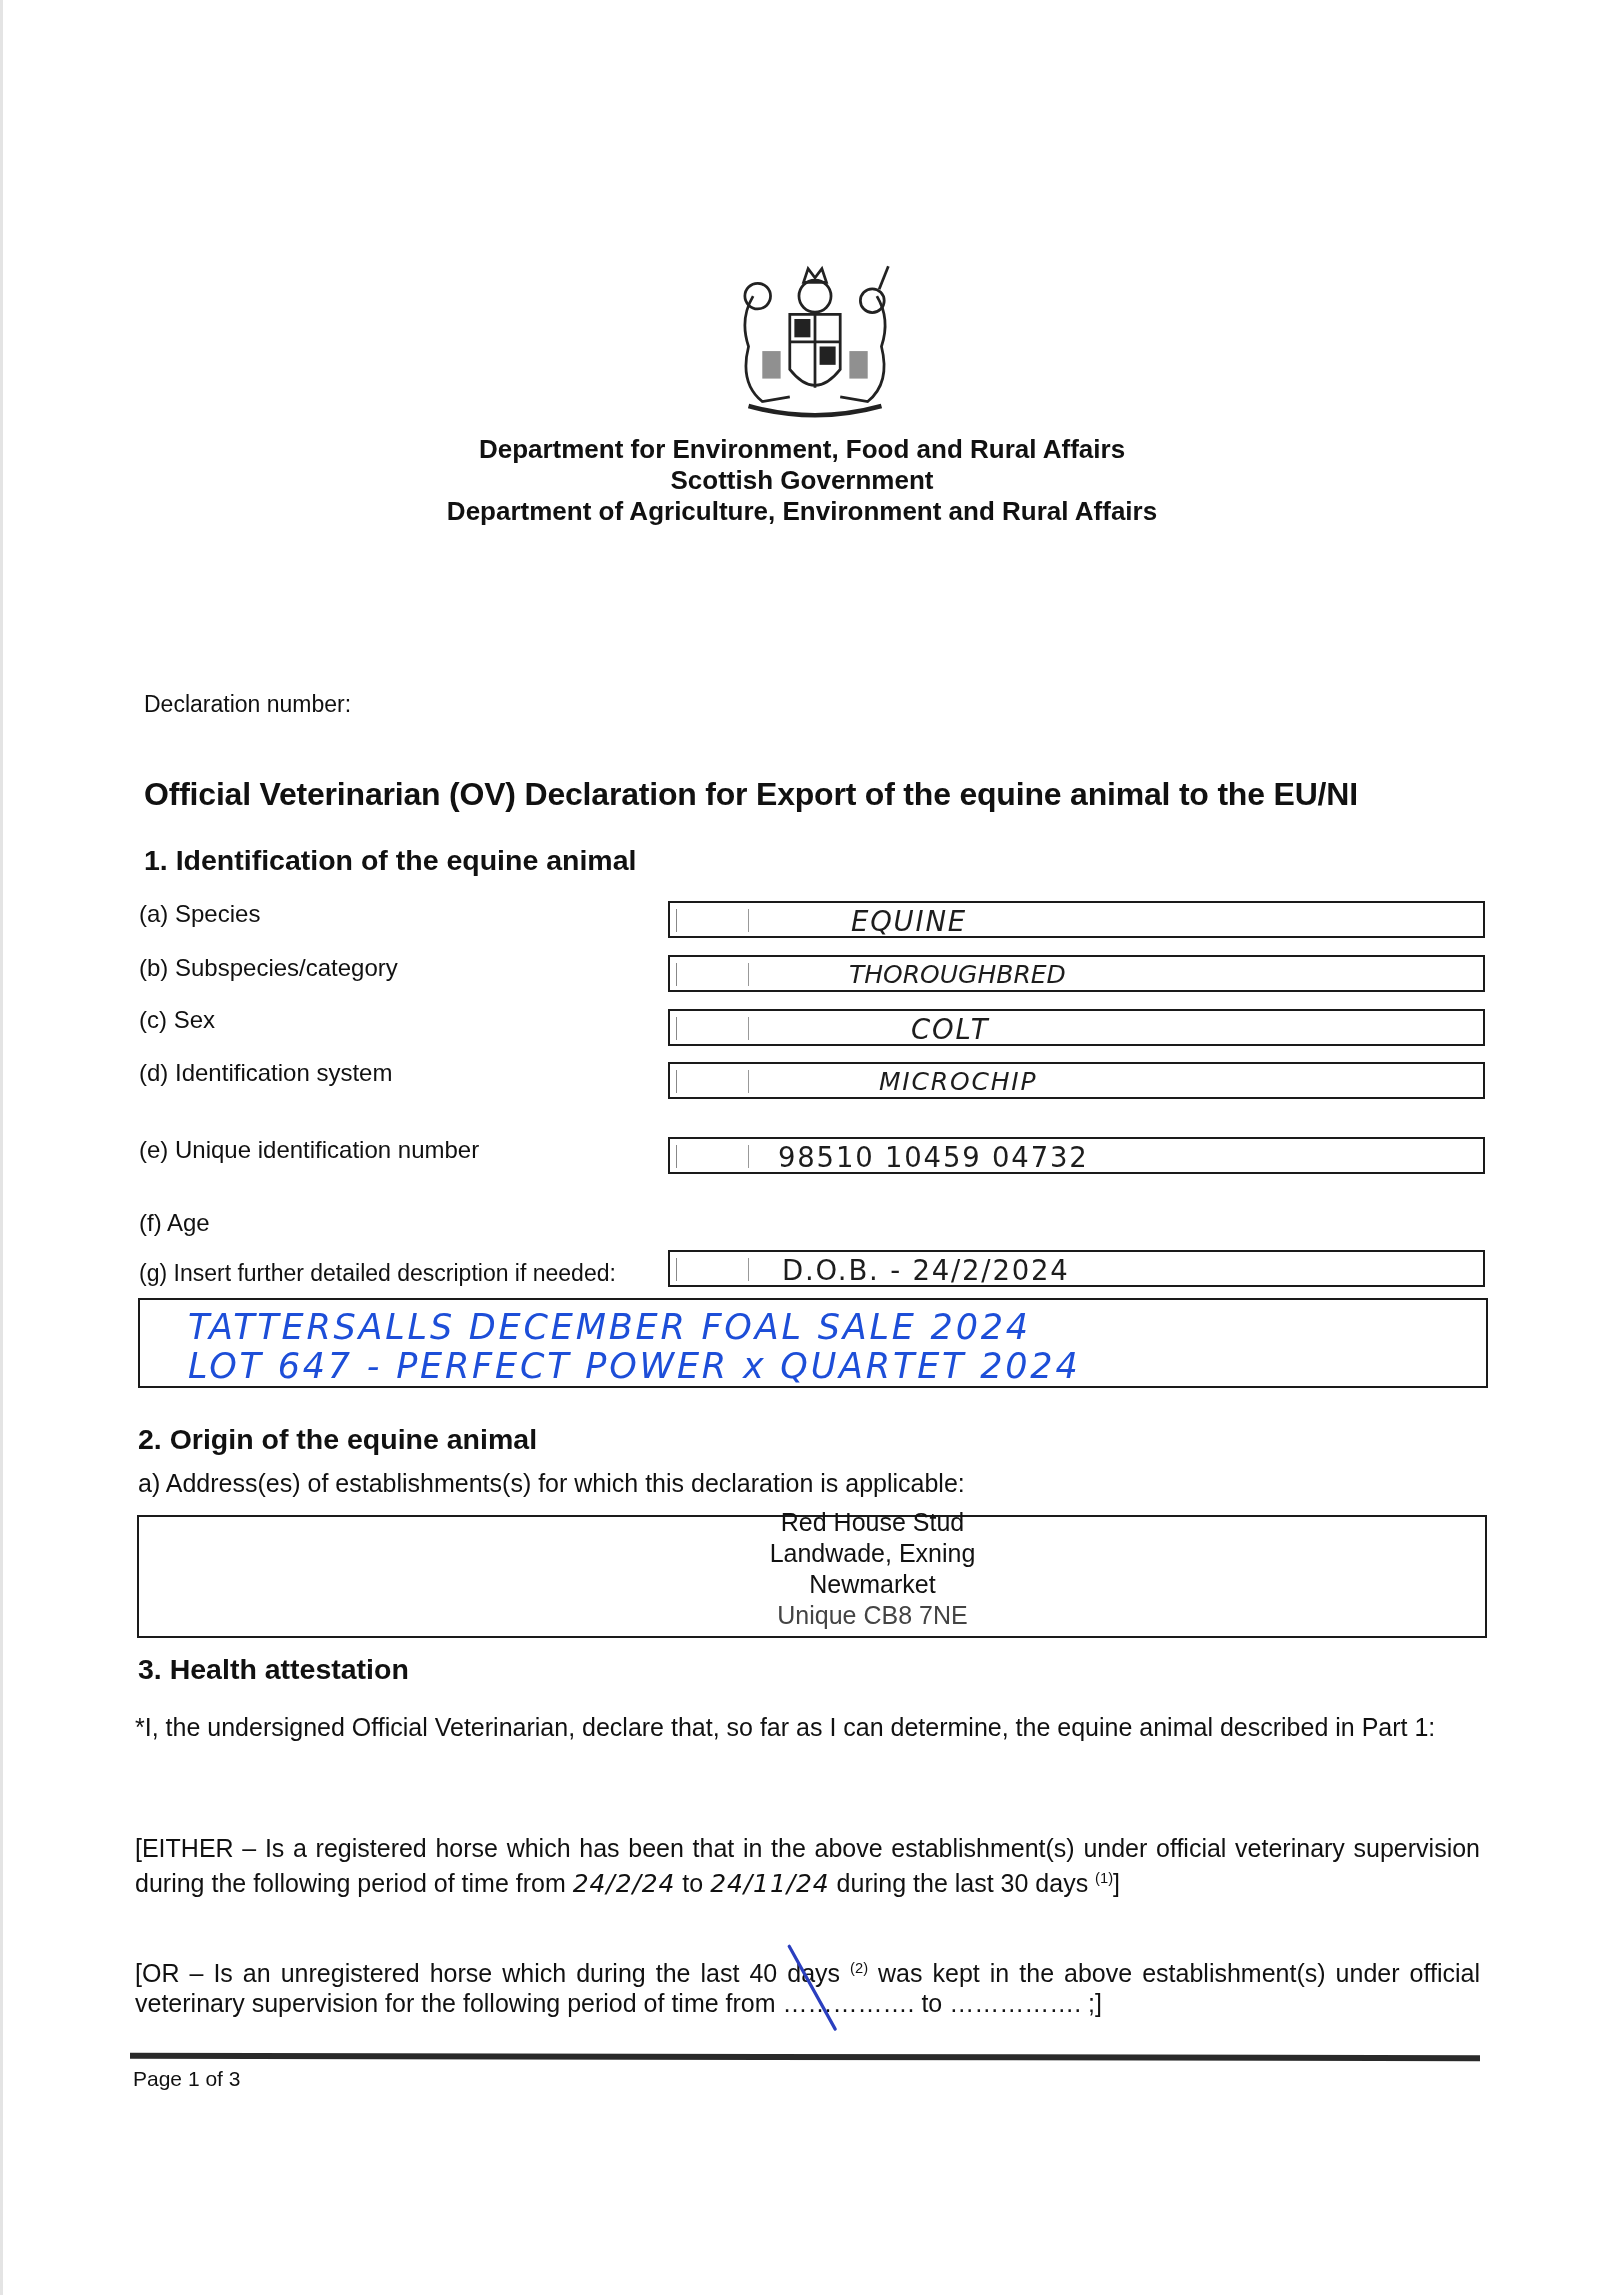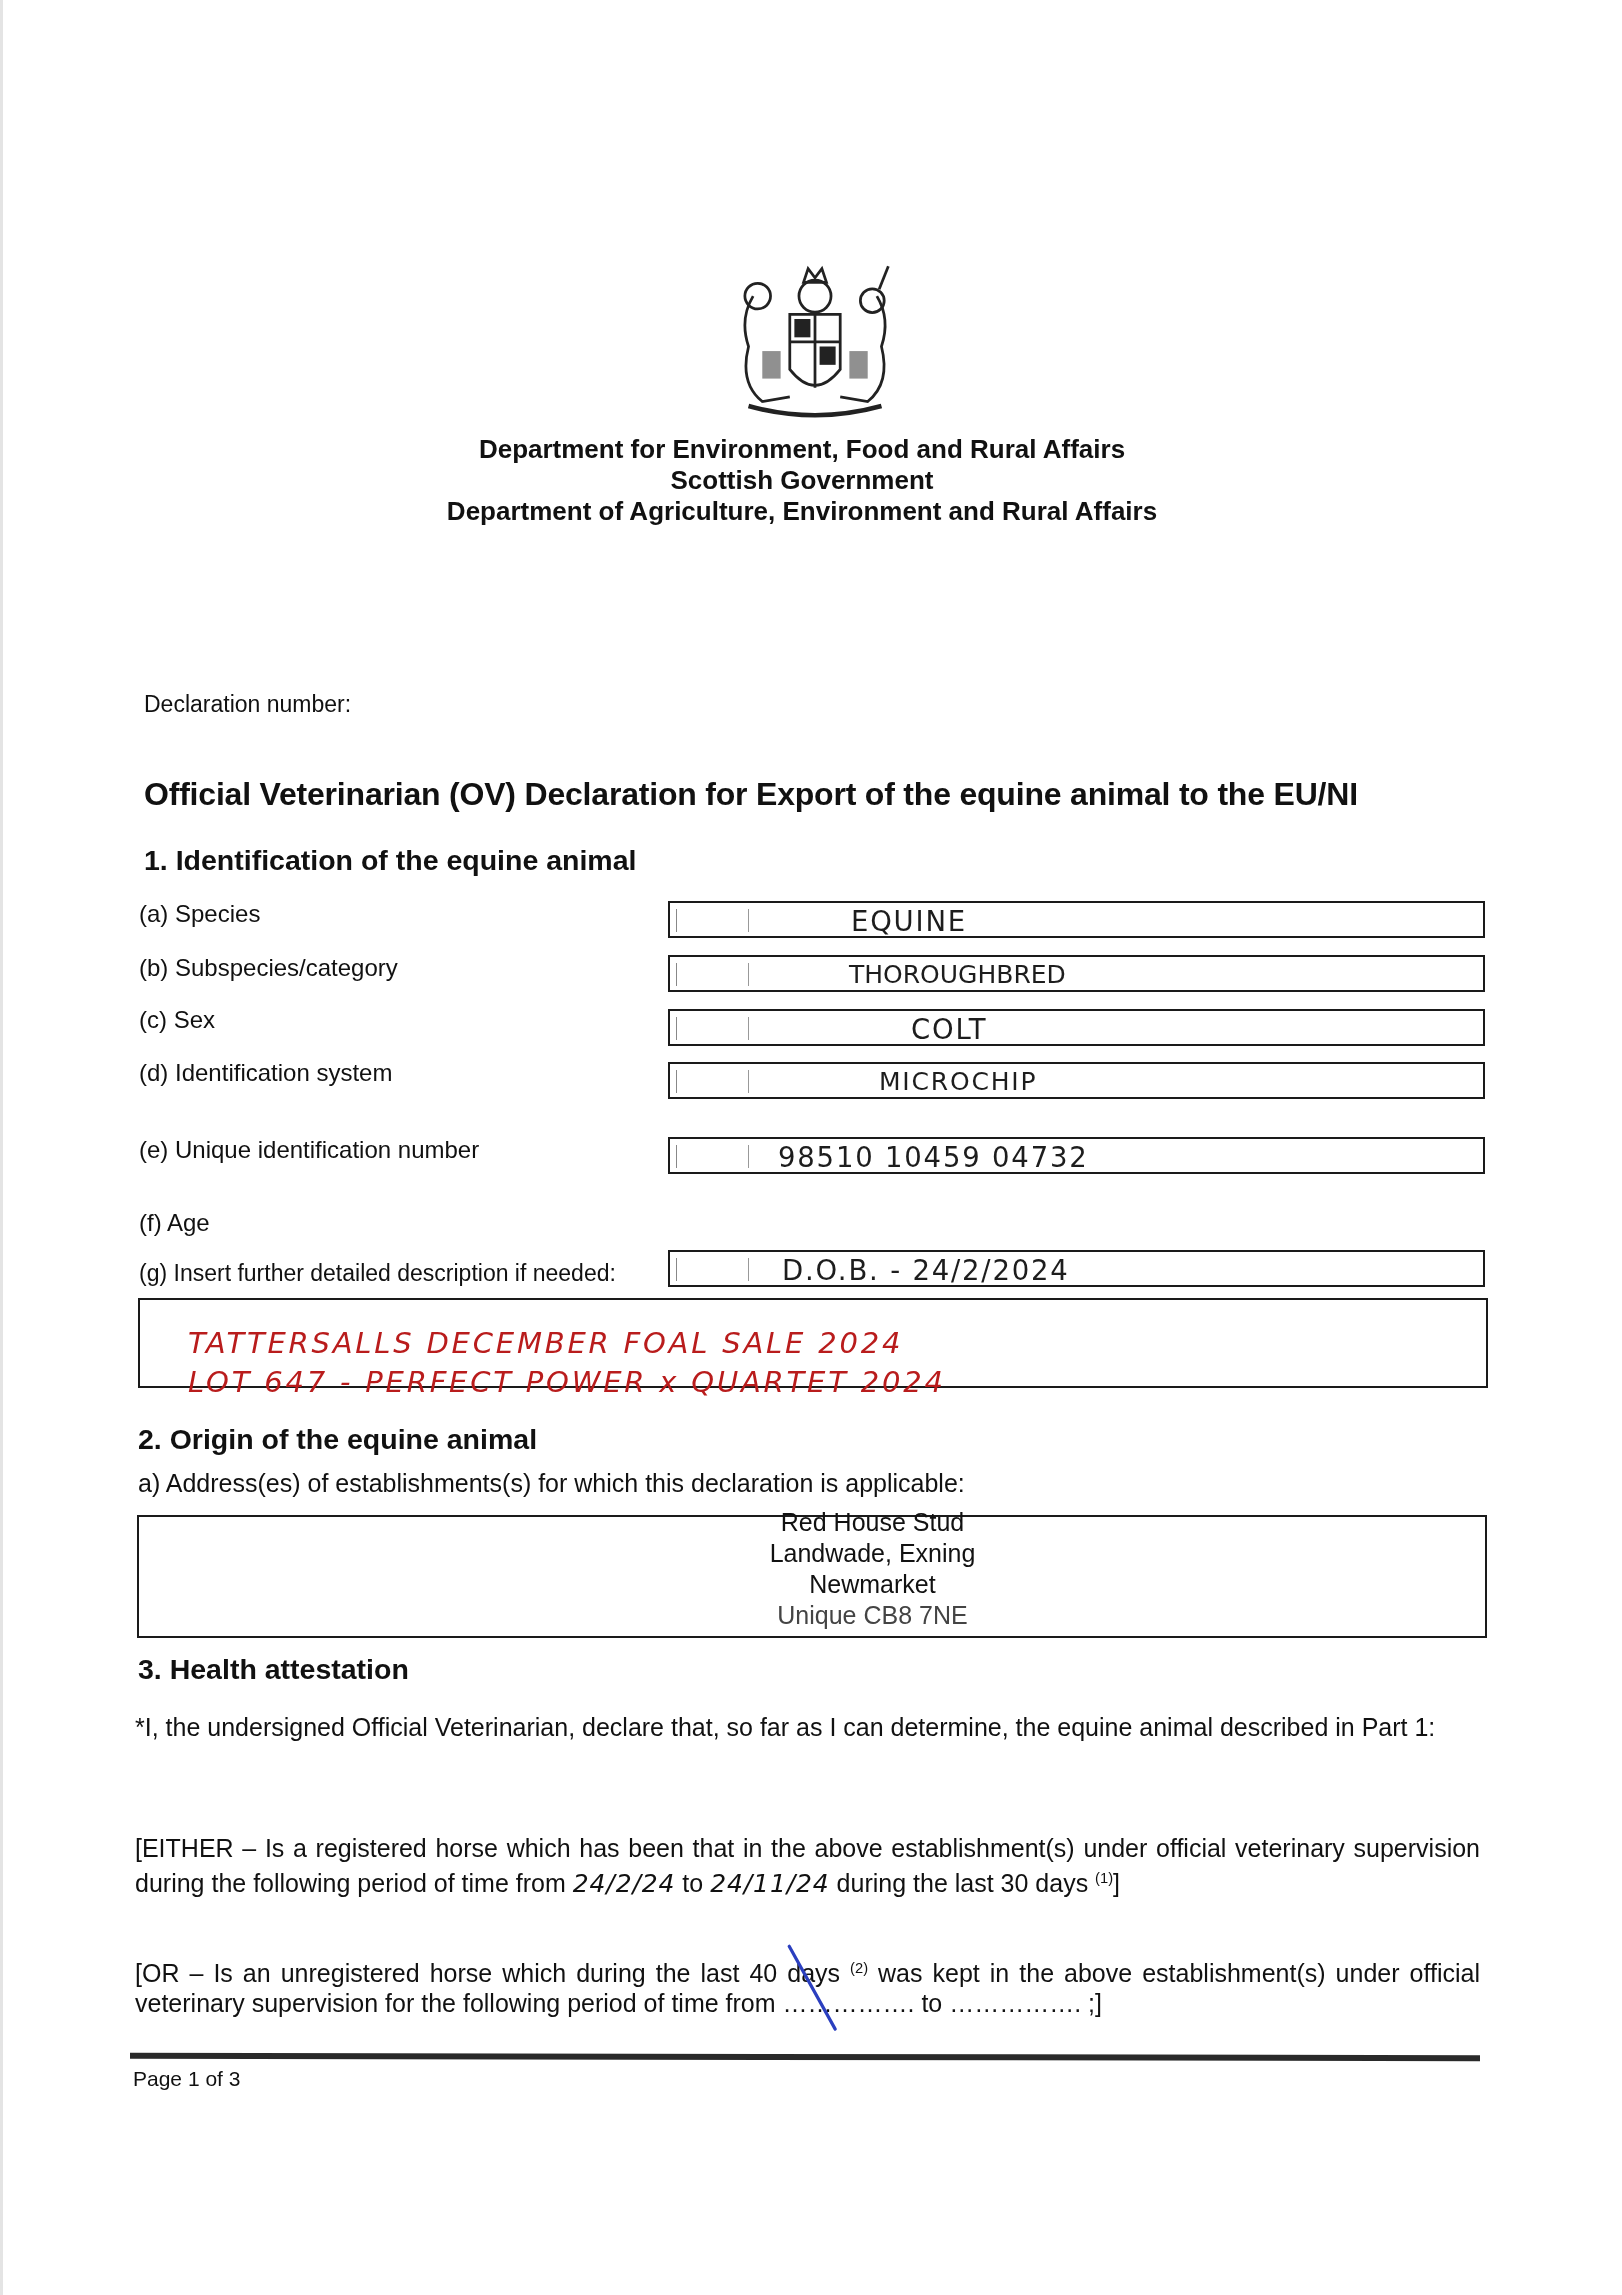--- a/index.html
+++ b/index.html
@@ -18,31 +18,31 @@
 
   .id-label { position: absolute; left: 139px; font-size: 24px; white-space: nowrap; }
   .id-box {
     position: absolute; left: 668px; width: 817px; height: 37px;
     border: 2.3px solid #1a1a1a; box-sizing: border-box; background: #fff;
   }
   .id-box .tick1 { position: absolute; left: 5.5px; top: 6.4px; width: 0.9px; height: 23px; background: #888; }
   .id-box .tick2 { position: absolute; left: 78px; top: 6.4px; width: 0.9px; height: 23px; background: #999; }
   .hand {
     position: absolute; top: 1.8px; font-family: "DejaVu Sans", sans-serif;
-    font-size: 27.5px; line-height: 32px; color: #1d1d1d; white-space: nowrap; letter-spacing: 1.8px;
+    font-style: italic; font-size: 27.5px; line-height: 32px; color: #1d1d1d; white-space: nowrap; letter-spacing: 1.8px;
   }
 
   .desc-label { position: absolute; left: 139px; top: 1260px; font-size: 23px; white-space: nowrap; }
   .desc-box {
     position: absolute; left: 138px; top: 1298px; width: 1350px; height: 90px;
     border: 2.3px solid #1a1a1a; box-sizing: border-box; background: #fff;
   }
   .desc-line {
     position: absolute; left: 48px; font-family: "DejaVu Sans", sans-serif; font-style: italic;
-    font-size: 29px; color: #b91c1c; white-space: nowrap; letter-spacing: 2.8px; margin-top: 19px;
+    font-size: 35px; color: #1d4ed8; white-space: nowrap; letter-spacing: 2.8px;
   }
 
   .addr-label { position: absolute; left: 138px; top: 1469px; font-size: 25px; white-space: nowrap; }
   .addr-box {
     position: absolute; left: 137px; top: 1515px; width: 1350px; height: 123px;
     border: 2.3px solid #1a1a1a; box-sizing: border-box; background: transparent;
   }
   .addr-lines { position: absolute; left: 542px; width: 661px; top: 1507px; text-align: center; font-size: 25px; line-height: 31px; }
   .addr-lines div { white-space: nowrap; }
 

